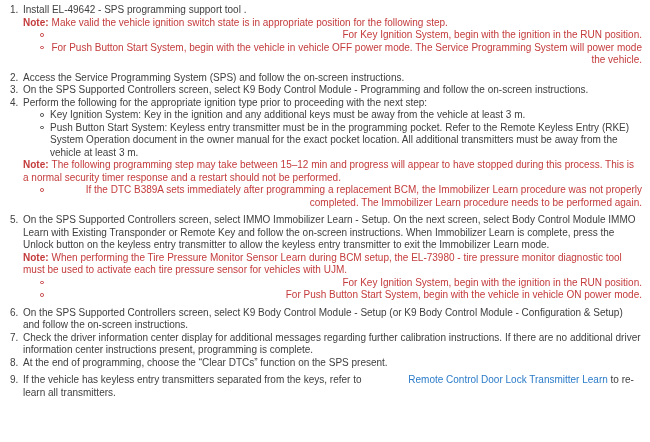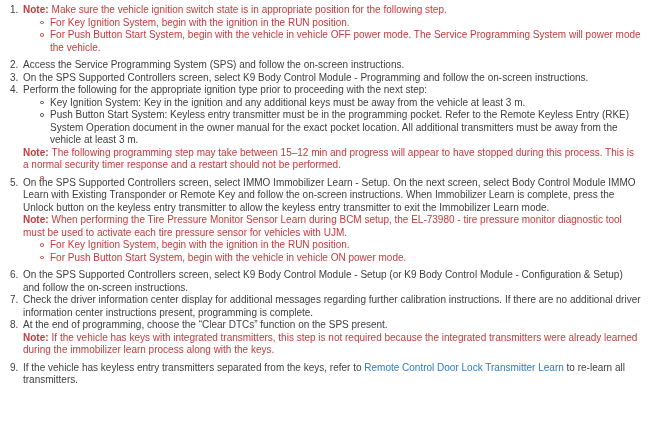--- a/index.html
+++ b/index.html
@@ -12,39 +12,40 @@
     line-height: 12.5px;
     color: #404040;
     overflow: hidden;
   }
   .page { padding: 4px 8px 0 10px; }
   .step { position: relative; padding-left: 13px; }
   .step.mt { margin-top: 5px; }
   .num { position: absolute; left: 0; top: 0; }
   .note { color: #c43b3c; }
   .note-label { font-weight: bold; padding-right: 3px; color: #c43b3c; }
-  .bullets.red, .bullet-red { color: #c43b3c; }
+  .bullets.red, .bullet-red { color: #c43b3c; text-align: right; }
   .bullet { position: relative; padding-left: 27px; }
   .dot {
     position: absolute; left: 17px; top: 4.2px;
     width: 3.5px; height: 3.5px;
     border: 1px solid currentColor; border-radius: 50%;
     display: inline-block;
   }
-  .link { color: #2b7bc9; text-decoration: none; cursor: pointer; }
+  .link { color: #2b7bc9; text-decoration: none; cursor: pointer; margin-left: 44px; }
 </style>
 </head>
 <body>
 
 <div class="page">
 
   <div class="step">
     <span class="num">1.</span>
     <div class="body">
-      <div class="note"><span class="note-label">Note:</span><span>Make sure the vehicle ignition switch state is in appropriate position for the following step.</span></div>
+      <div>Install EL-49642 - SPS programming support tool .</div>
+      <div class="note"><span class="note-label">Note:</span><span>Make valid the vehicle ignition switch state is in appropriate position for the following step.</span></div>
       <div class="bullets red">
         <div class="bullet"><span class="dot"></span><span>For Key Ignition System, begin with the ignition in the RUN position.</span></div>
         <div class="bullet"><span class="dot"></span><span>For Push Button Start System, begin with the vehicle in vehicle OFF power mode. The Service Programming System will power mode the vehicle.</span></div>
       </div>
     </div>
   </div>
 
   <div class="step mt">
     <span class="num">2.</span>
     <div class="body">
@@ -62,21 +63,21 @@
   <div class="step">
     <span class="num">4.</span>
     <div class="body">
       <div>Perform the following for the appropriate ignition type prior to proceeding with the next step:</div>
       <div class="bullets">
         <div class="bullet"><span class="dot"></span><span>Key Ignition System: Key in the ignition and any additional keys must be away from the vehicle at least 3 m.</span></div>
         <div class="bullet"><span class="dot"></span><span>Push Button Start System: Keyless entry transmitter must be in the programming pocket. Refer to the Remote Keyless Entry (RKE) System Operation document in the owner manual for the exact pocket location. All additional transmitters must be away from the vehicle at least 3 m.</span></div>
       </div>
       <div class="note"><span class="note-label">Note:</span><span>The following programming step may take between 15–12 min and progress will appear to have stopped during this process. This is a normal security timer response and a restart should not be performed.</span></div>
       <div class="bullets red">
-        <div class="bullet"><span class="dot"></span></div>
+        <div class="bullet"><span class="dot"></span><span>If the DTC B389A sets immediately after programming a replacement BCM, the Immobilizer Learn procedure was not properly completed. The Immobilizer Learn procedure needs to be performed again.</span></div>
       </div>
     </div>
   </div>
 
   <div class="step mt">
     <span class="num">5.</span>
     <div class="body">
       <div>On the SPS Supported Controllers screen, select IMMO Immobilizer Learn - Setup. On the next screen, select Body Control Module IMMO Learn with Existing Transponder or Remote Key and follow the on-screen instructions. When Immobilizer Learn is complete, press the Unlock button on the keyless entry transmitter to allow the keyless entry transmitter to exit the Immobilizer Learn mode.</div>
       <div class="note"><span class="note-label">Note:</span><span>When performing the Tire Pressure Monitor Sensor Learn during BCM setup, the EL-73980 - tire pressure monitor diagnostic tool must be used to activate each tire pressure sensor for vehicles with UJM.</span></div>
       <div class="bullets red">
@@ -97,21 +98,20 @@
     <span class="num">7.</span>
     <div class="body">
       <div>Check the driver information center display for additional messages regarding further calibration instructions. If there are no additional driver information center instructions present, programming is complete.</div>
     </div>
   </div>
 
   <div class="step">
     <span class="num">8.</span>
     <div class="body">
       <div>At the end of programming, choose the “Clear DTCs” function on the SPS present.</div>
-      <div class="note"><span class="note-label">Note:</span><span>If the vehicle has keys with integrated transmitters, this step is not required because the integrated transmitters were already learned during the immobilizer learn process along with the keys.</span></div>
     </div>
   </div>
 
   <div class="step mt">
     <span class="num">9.</span>
     <div class="body">
       <div><span>If the vehicle has keyless entry transmitters separated from the keys, refer to </span><a class="link">Remote Control Door Lock Transmitter Learn</a><span> to re-learn all transmitters.</span></div>
     </div>
   </div>
 

